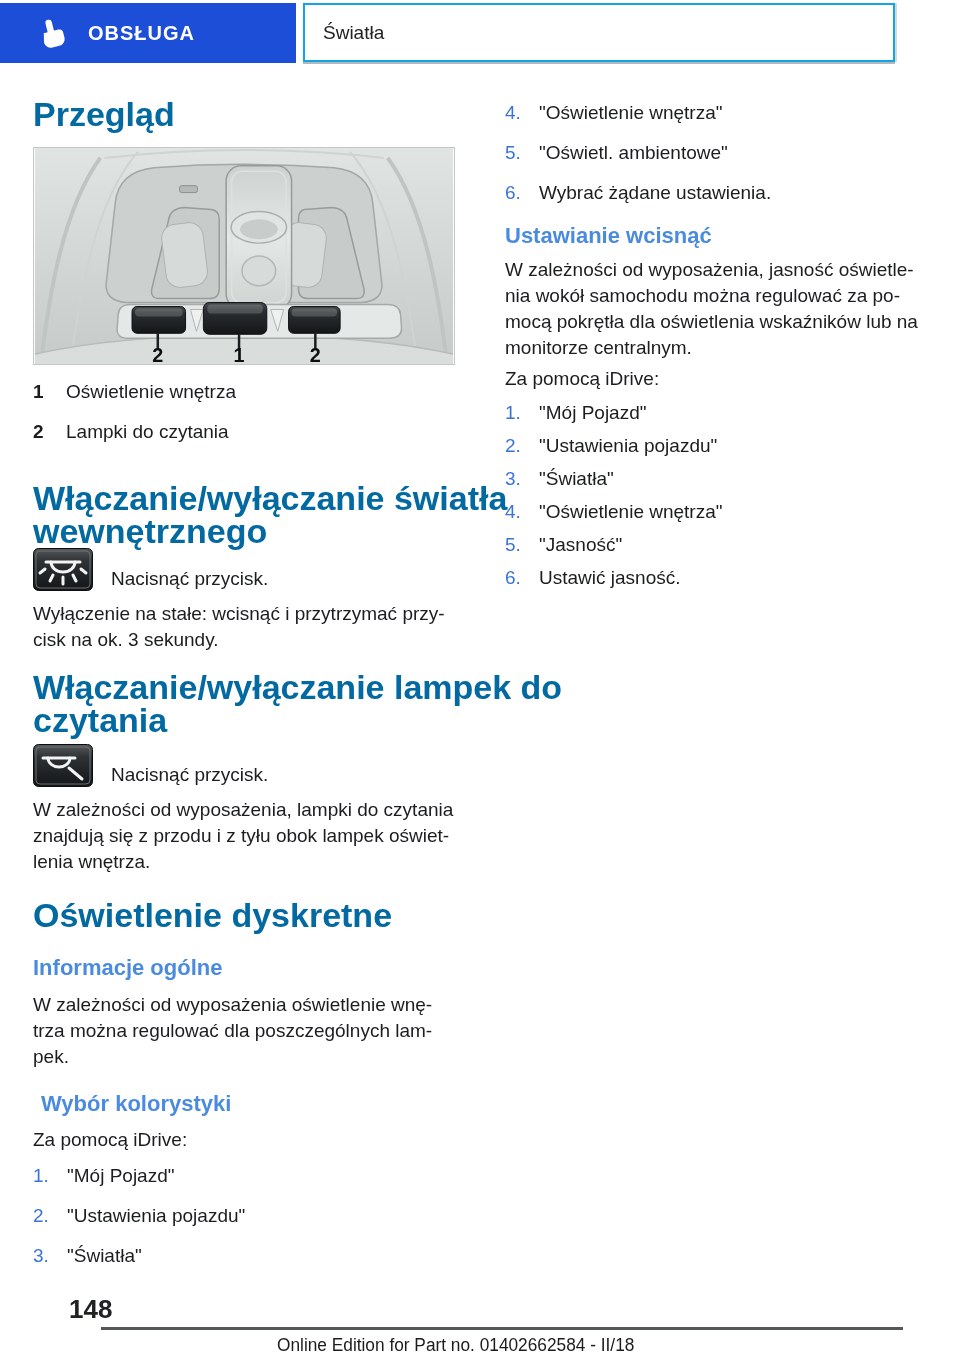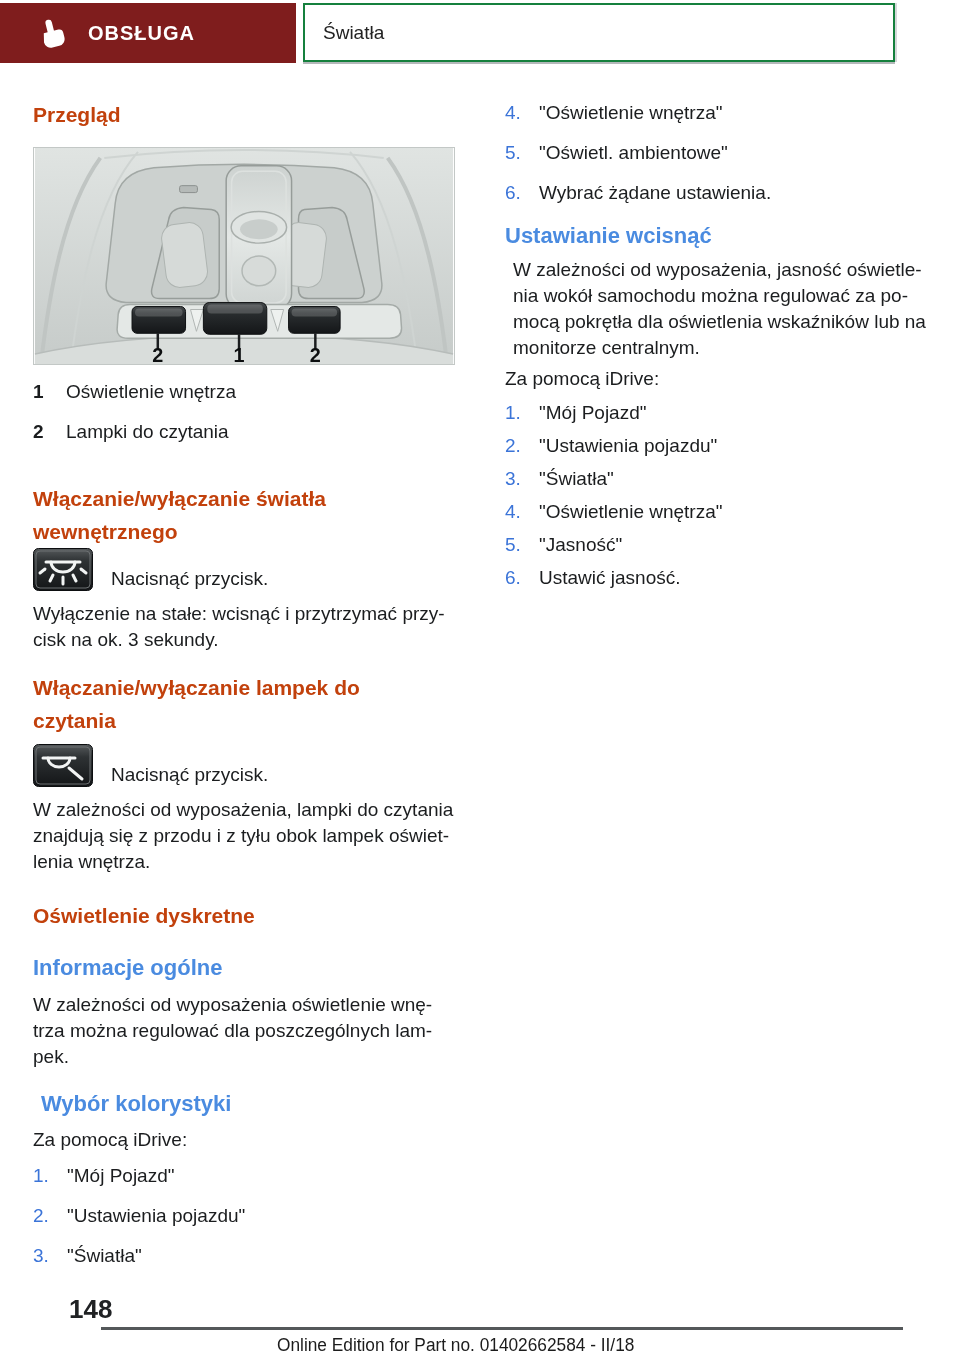--- a/index.html
+++ b/index.html
@@ -3,35 +3,35 @@
 <meta charset="utf-8">
 <style>
   html,body{margin:0;padding:0;}
   body{
     width:960px;height:1362px;position:relative;background:#ffffff;
     font-family:"Liberation Sans",sans-serif;color:#1b1d1f;overflow:hidden;
   }
   .abs{position:absolute;}
   
   .tab{
-    left:0;top:3px;width:296px;height:60px;background:#7f1d1d;
+    left:0;top:3px;width:296px;height:60px;background:#1d4ed8;
     display:flex;align-items:center;
   }
   .tab-label{color:#ffffff;font-weight:bold;font-size:20px;letter-spacing:1px;margin-left:22px;}
   .hand{margin-left:40px;display:block;}
   .chapter-box{
     left:303px;top:3px;width:588px;height:55px;background:#ffffff;
-    border:2px solid #15803d;box-shadow:0 2px 0 #b4b8ba,2px 0 0 #d6d8da;
+    border:2px solid #0ea5e9;box-shadow:0 2px 0 #b4b8ba,2px 0 0 #d6d8da;
     display:flex;align-items:center;
   }
   .chapter-label{font-size:19px;margin-left:18px;color:#222;}
   
   .col-left{left:33px;top:0;width:422px;height:1290px;}
   .col-right{left:505px;top:0;width:445px;height:1290px;}
-  .h2{font-weight:bold;font-size:21px;line-height:33px;color:#c2410c;white-space:pre;}
+  .h2{font-weight:bold;font-size:34px;line-height:33px;color:#0369a1;white-space:pre;}
   .h3{font-weight:bold;font-size:22px;line-height:27px;color:#4a8be0;white-space:pre;}
   .body-text{font-size:19px;line-height:26px;color:#1b1d1f;white-space:pre;}
   .legend-row{display:flex;font-size:19px;line-height:26px;}
   .legend-row .n{width:33px;font-weight:bold;flex:none;}
   .icon-row{display:flex;align-items:flex-end;}
   .btn-icon{flex:none;display:block;}
   .icon-caption{font-size:19px;line-height:24px;margin-left:18px;margin-top:8px;white-space:pre;}
   .steps .step{display:flex;font-size:19px;line-height:26px;}
   .steps .step .n{width:34px;color:#3b74d8;flex:none;}
   .gap40 .step{margin-bottom:14px;}
@@ -218,21 +218,21 @@
       <span class="n">5.</span>
       <span>"Oświetl. ambientowe"</span>
     </div>
     <div class="step">
       <span class="n">6.</span>
       <span>Wybrać żądane ustawienia.</span>
     </div>
   </div>
 
   <div class="abs h3" style="top:222px;left:0;">Ustawianie wcisnąć</div>
-  <div class="abs body-text" style="top:257px;left:0;margin-left:8px;">W zależności od wyposażenia, jasność oświetle-
+  <div class="abs body-text" style="top:257px;left:0;">W zależności od wyposażenia, jasność oświetle-
 nia wokół samochodu można regulować za po-
 mocą pokrętła dla oświetlenia wskaźników lub na
 monitorze centralnym.</div>
   <div class="abs body-text" style="top:366px;left:0;">Za pomocą iDrive:</div>
 
   <div class="abs steps gap33" style="top:400px;left:0;">
     <div class="step">
       <span class="n">1.</span>
       <span>"Mój Pojazd"</span>
     </div>

